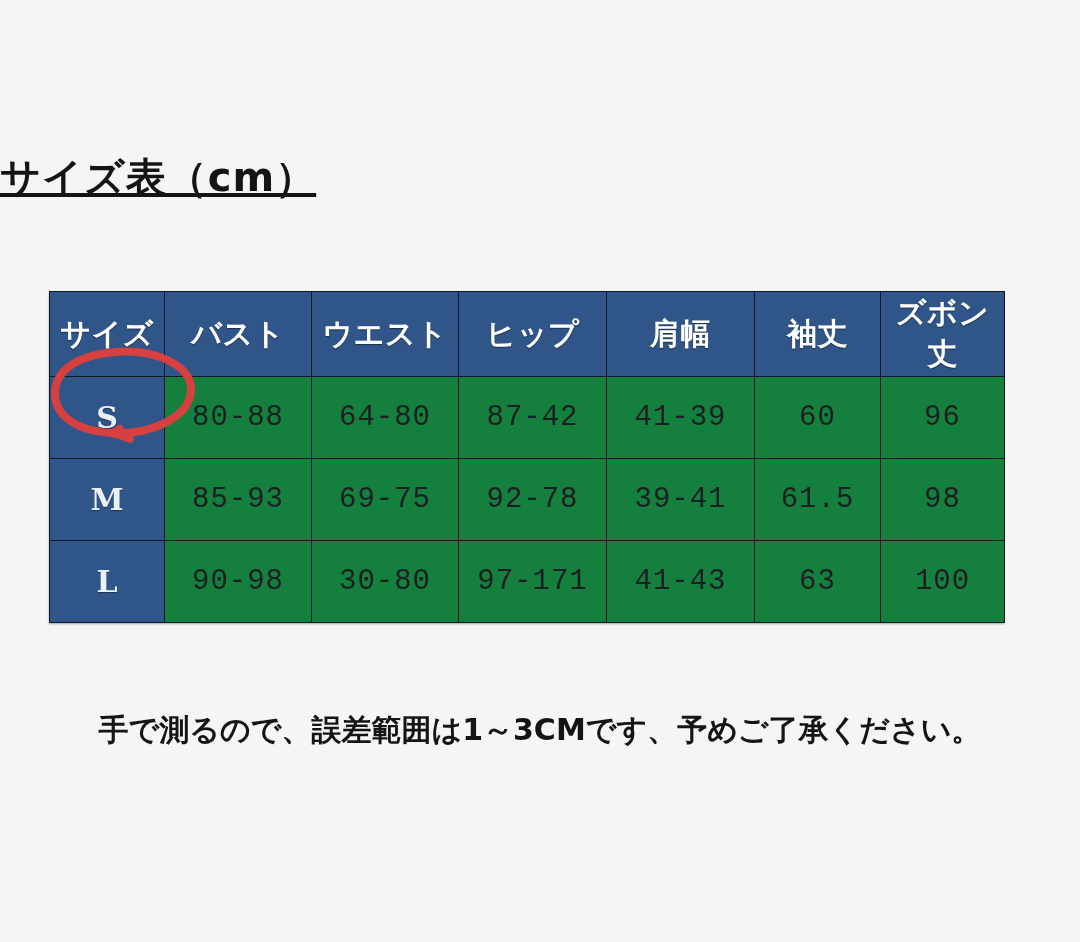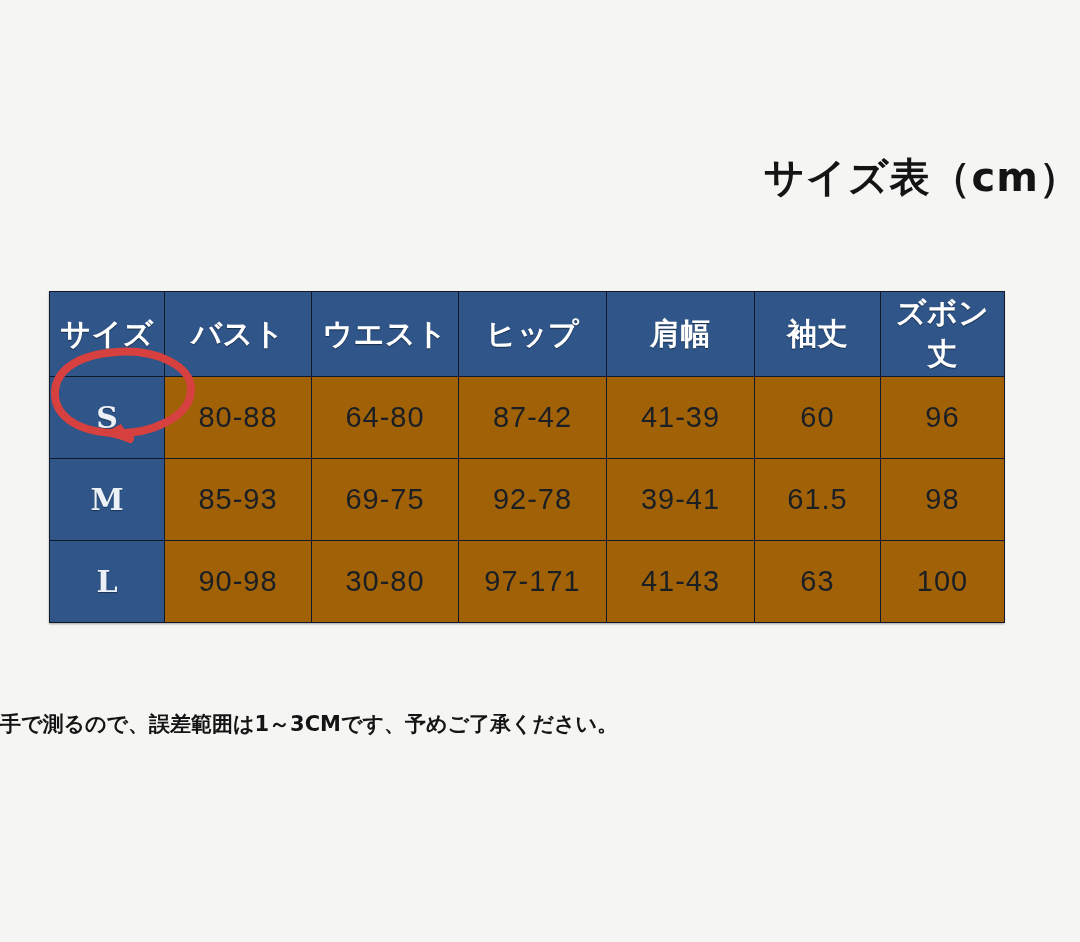--- a/index.html
+++ b/index.html
@@ -21,27 +21,28 @@
     height: 942px;
     background: #f5f5f3;
   }
 
   
   .title {
     position: absolute;
     left: 0;
     top: 154px;
     width: 1080px;
-    text-align: right;
+    text-align: left;
     font-size: 40px;
     font-weight: bold;
     color: #141414;
     letter-spacing: 1px;
     line-height: 1.15;
     font-family: "DejaVu Sans", "Liberation Sans", sans-serif;
+    text-decoration: underline;
   }
 
   
   .table-wrap {
     position: absolute;
     left: 49px;
     top: 291px;
     width: 955px;
     height: 332px;
     box-shadow: 0 1px 2px rgba(0,0,0,0.35);
@@ -75,24 +76,24 @@
   table.size-table td.size-cell {
     background: #2f5589;
     color: #ecf1f7;
     font-size: 30px;
     font-weight: bold;
     font-family: "DejaVu Serif", "Liberation Serif", serif;
     text-shadow: 0 1px 1px rgba(0,0,0,0.4);
   }
   
   table.size-table td.val-cell {
-    background: #a16207;
+    background: #15803d;
     color: #1b1f24;
     font-size: 29px;
-    font-family: Liberation Sans, sans-serif;
+    font-family: Liberation Mono, monospace;
     letter-spacing: 1px;
     height: 62px;
   }
 
   
   col.c0 { width: 115px; }
   col.c1 { width: 147px; }
   col.c2 { width: 147px; }
   col.c3 { width: 148px; }
   col.c4 { width: 148px; }
@@ -108,21 +109,22 @@
     height: 122px;
     pointer-events: none;
   }
 
   
   .caption {
     position: absolute;
     left: 0;
     top: 710px;
     width: 1080px;
-    font-size: 21px;
+    text-align: center;
+    font-size: 30px;
     font-weight: bold;
     color: #141414;
     letter-spacing: 0px;
     font-family: "DejaVu Sans", "Liberation Sans", sans-serif;
   }
 </style>
 </head>
 <body>
 
 <div id="page">

